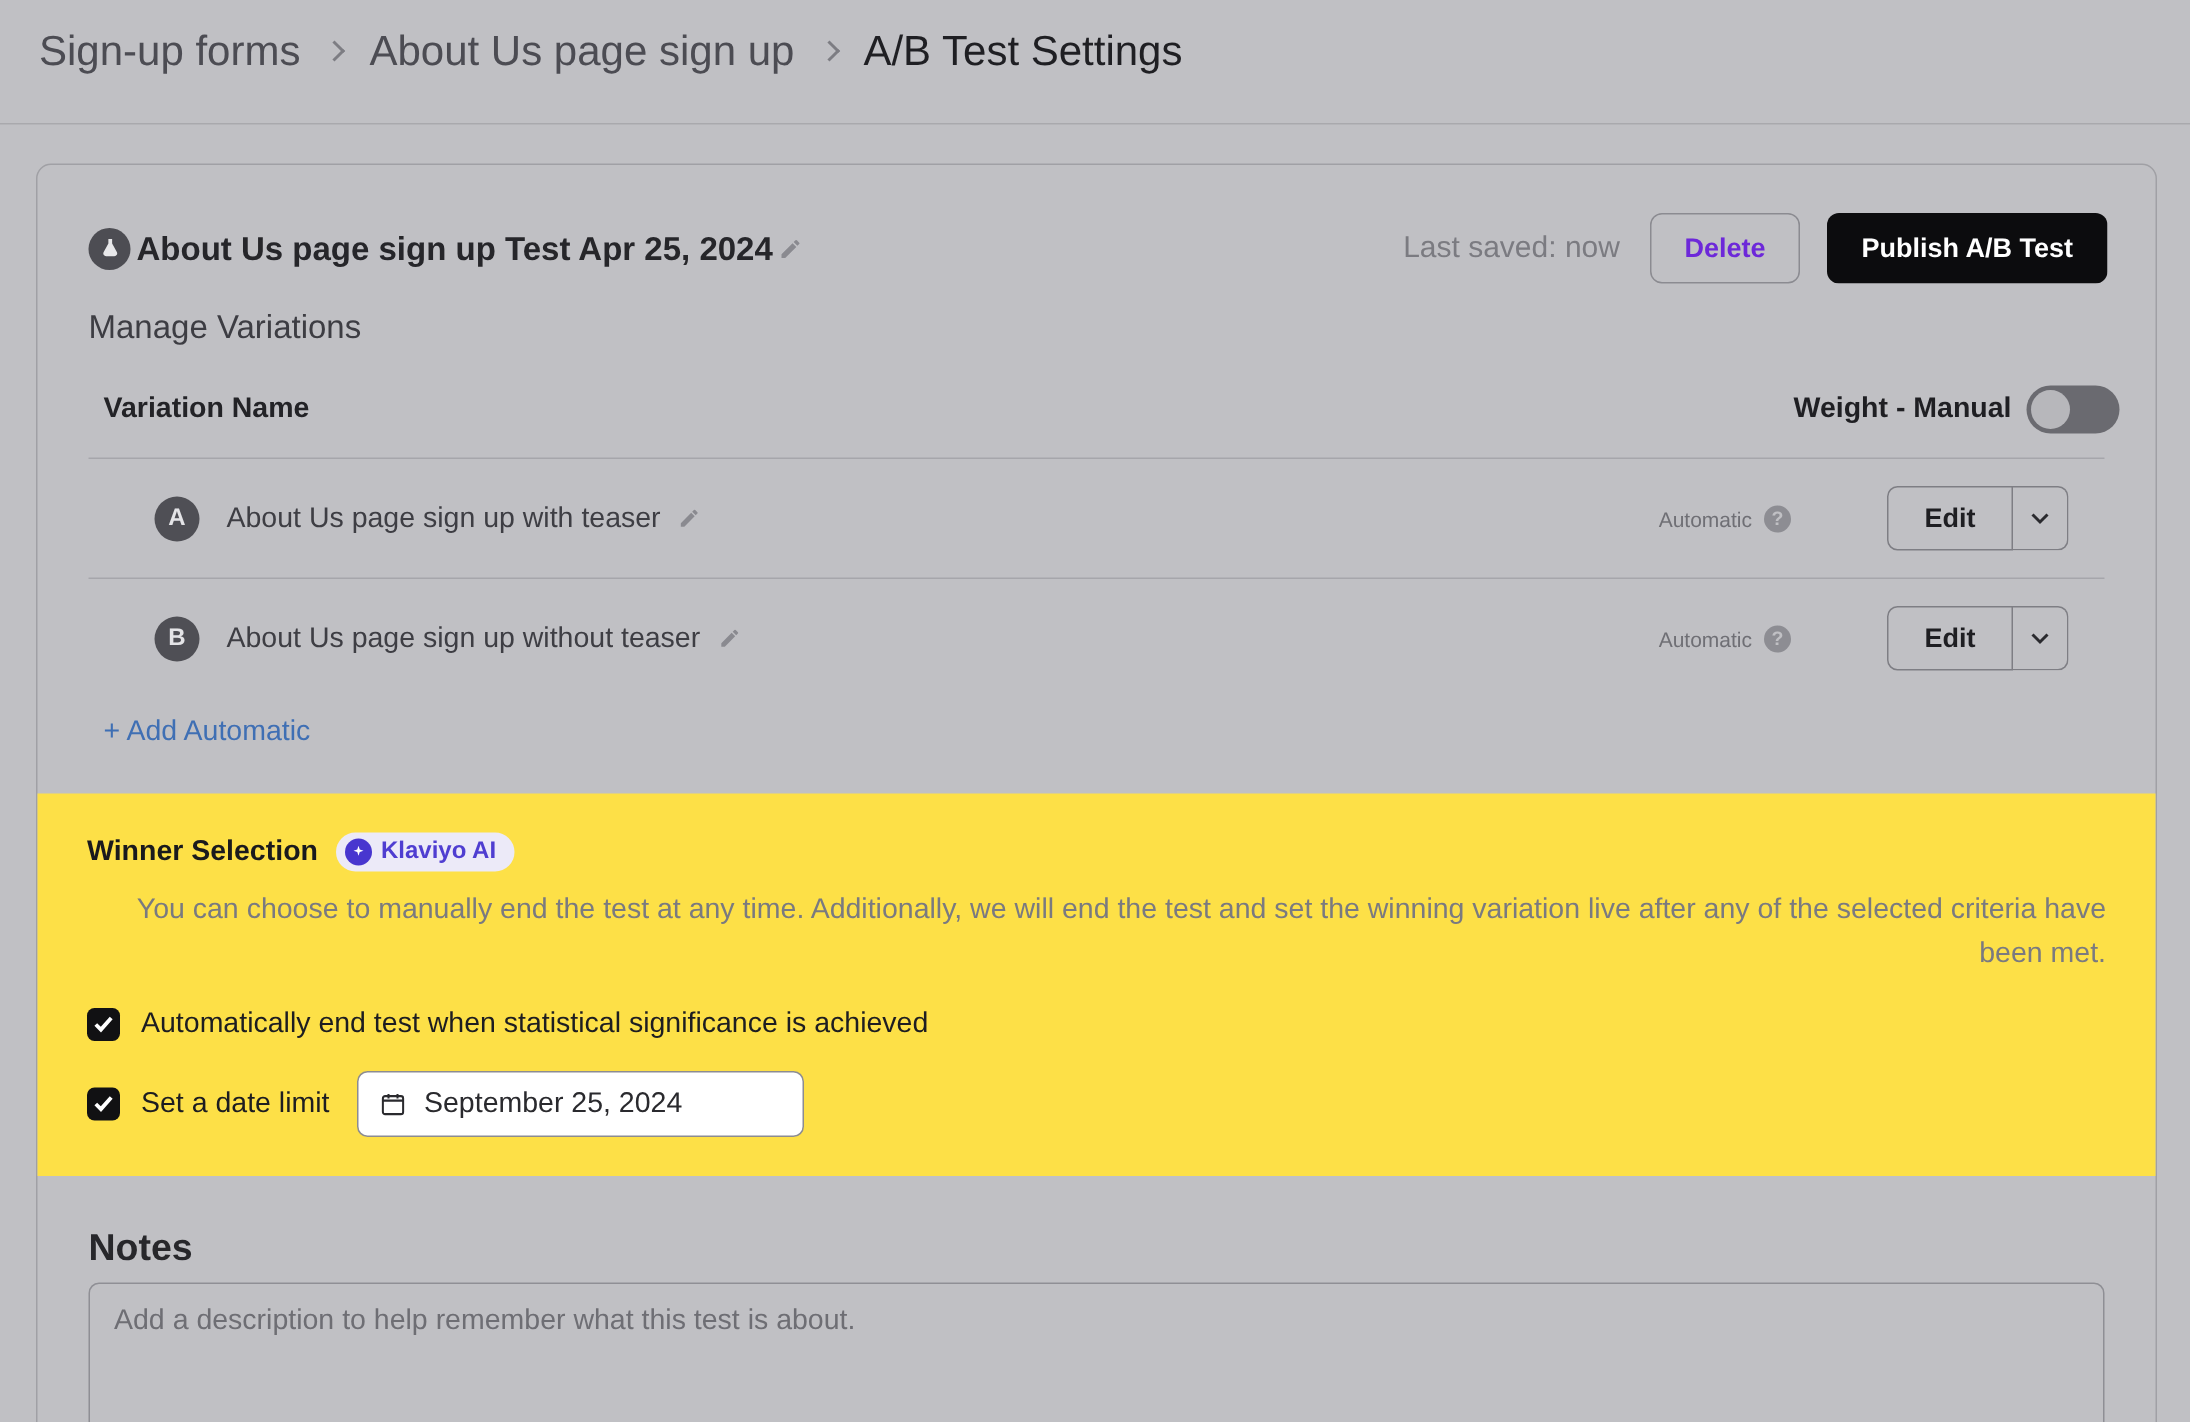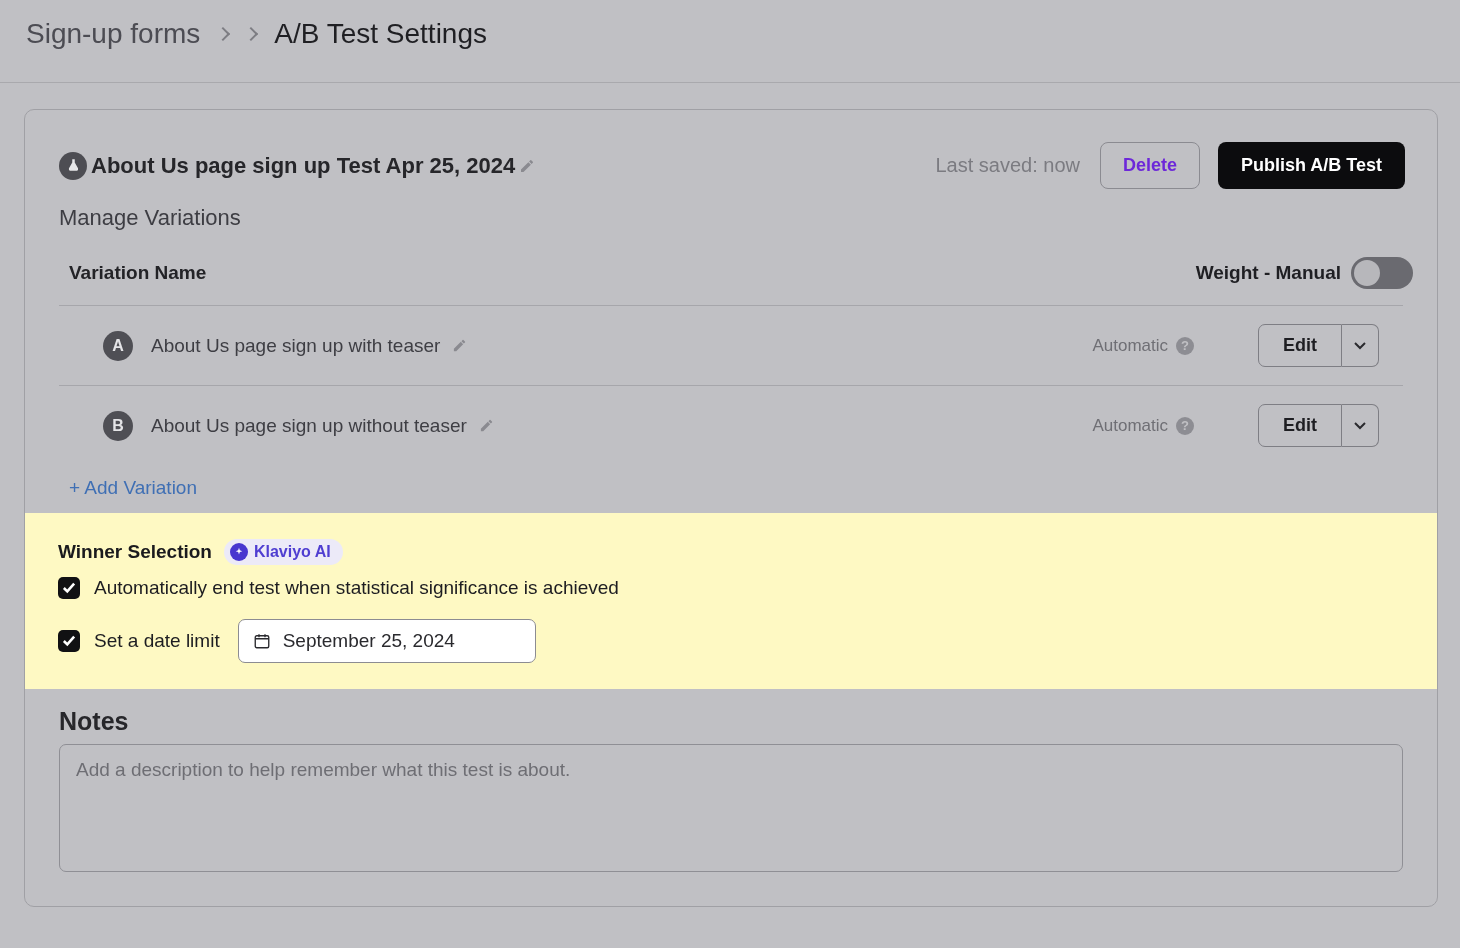--- a/index.html
+++ b/index.html
@@ -108,21 +108,21 @@
   .var-badge {
     width: 30px; height: 30px; border-radius: 50%;
     background: #4f4f55;
     color: #e4e4e7;
     display: flex; align-items: center; justify-content: center;
     font-size: 16px; font-weight: 600;
     margin-right: 18px;
   }
   .var-name { font-size: 19px; color: #3e3e44; }
   .var-edit-pencil { width: 15px; height: 15px; fill: #8a8a90; margin-left: 12px; cursor: pointer; }
-  .var-weight { color: #6f6f75; font-size: 17px; margin-right: 8px; }
+  .var-weight { color: #6f6f75; font-size: 14px; margin-right: 8px; }
   .help-icon {
     width: 18px; height: 18px; border-radius: 50%;
     background: #8d8d93; color: #c0c0c4;
     display: inline-flex; align-items: center; justify-content: center;
     font-size: 13px; font-weight: 700;
     margin-right: 40px;
   }
   .split-btn { display: flex; }
   .split-btn .main {
     border: 1.5px solid #7e7e84;
@@ -145,23 +145,23 @@
   }
   .split-btn .drop svg { width: 12px; height: 8px; }
   .add-var {
     padding: 12px 34px 14px 44px;
     color: #3f6fb4;
     font-size: 19px;
     cursor: pointer;
   }
   
   .winner-band {
-    background: #fef9c3;
+    background: #fde047;
     padding: 26px 34px 26px 34px;
-    margin: 0 -1px; 
+    margin: 16px -1px; 
     text-align: right;
   }
   .winner-title-row { display: flex; align-items: center; gap: 12px; margin-bottom: 12px; }
   .winner-title { font-size: 19px; font-weight: 700; color: #1a1a1d; }
   .ai-pill {
     display: inline-flex; align-items: center; gap: 6px;
     background: #eceaf8;
     color: #4f3ed1;
     border-radius: 16px;
     padding: 4px 12px 4px 6px;
@@ -220,20 +220,21 @@
     resize: none;
   }
   .notes-area::placeholder { color: #6e6e74; }
 </style>
 </head>
 <body>
 
 <div class="breadcrumb-bar">
   <span class="crumb">Sign-up forms</span>
   <span class="chevron"></span>
+  <span class="crumb">About Us page sign up</span>
   <span class="chevron"></span>
   <span class="crumb active">A/B Test Settings</span>
 </div>
 
 <div class="card-wrap">
   <div class="card">
 
     <div class="title-row">
       <span class="title-icon">
         <svg viewBox="0 0 24 24">
@@ -290,34 +291,35 @@
       <div class="split-btn">
         <button class="main">Edit</button>
         <button class="drop">
           <svg viewBox="0 0 12 8">
               <path d="M1 1l5 5 5-5" stroke="#2a2a2e" stroke-width="2" fill="none"></path>
             </svg>
         </button>
       </div>
     </div>
 
-    <div class="add-var">+ Add Variation</div>
+    <div class="add-var">+ Add Automatic</div>
 
     <div class="winner-band">
       <div class="winner-title-row">
         <span class="winner-title">Winner Selection</span>
         <span class="ai-pill">
           <span class="dot">
             <svg viewBox="0 0 24 24">
                 <path d="M12 2l2 6 6 2-6 2-2 6-2-6-6-2 6-2z"></path>
               </svg>
           </span>
           <span>Klaviyo AI</span>
         </span>
       </div>
+      <div class="winner-desc">You can choose to manually end the test at any time. Additionally, we will end the test and set the winning variation live after any of the selected criteria have been met.</div>
 
       <div class="check-row">
         <span class="checkbox">
           <svg viewBox="0 0 16 14">
               <path d="M2 7l4 4 8-9"></path>
             </svg>
         </span>
         <span>Automatically end test when statistical significance is achieved</span>
       </div>
 

